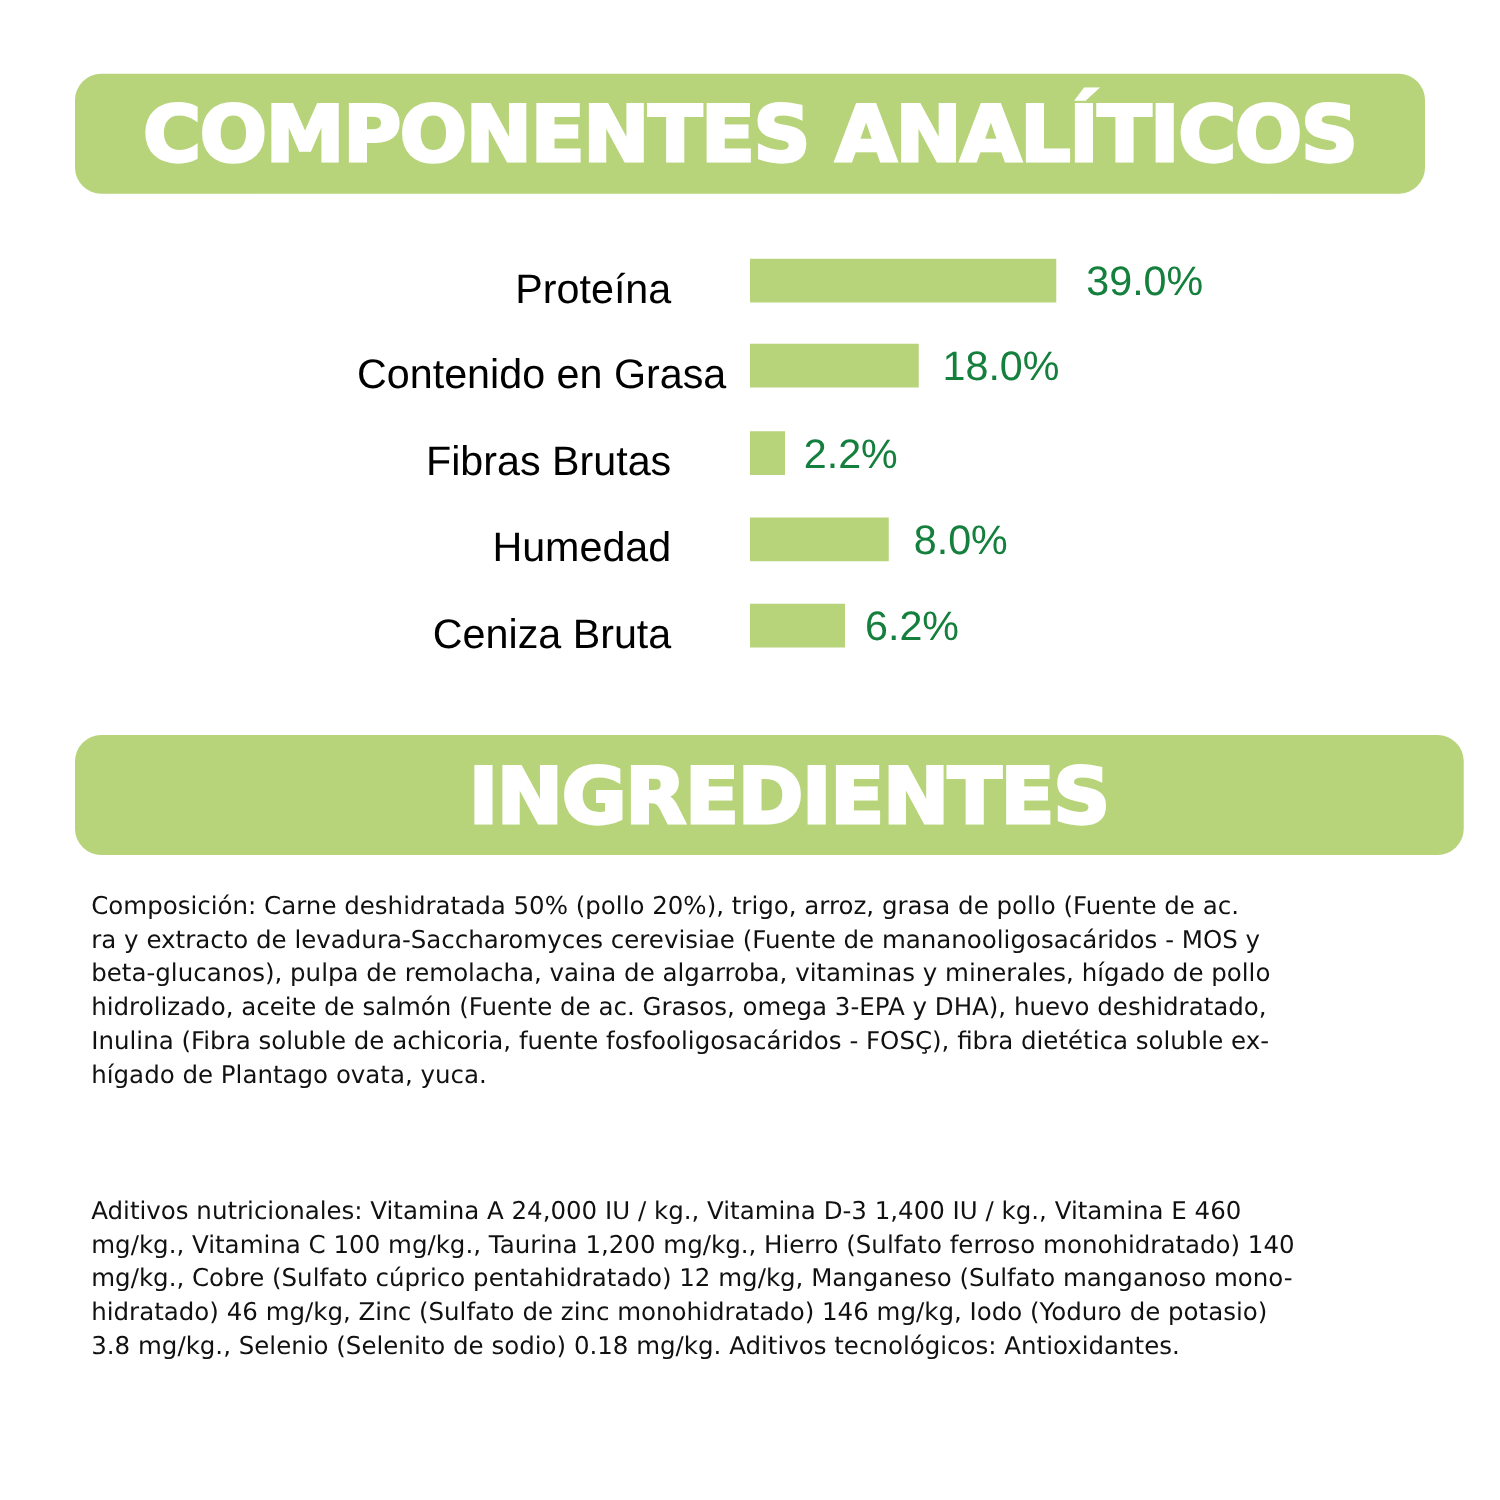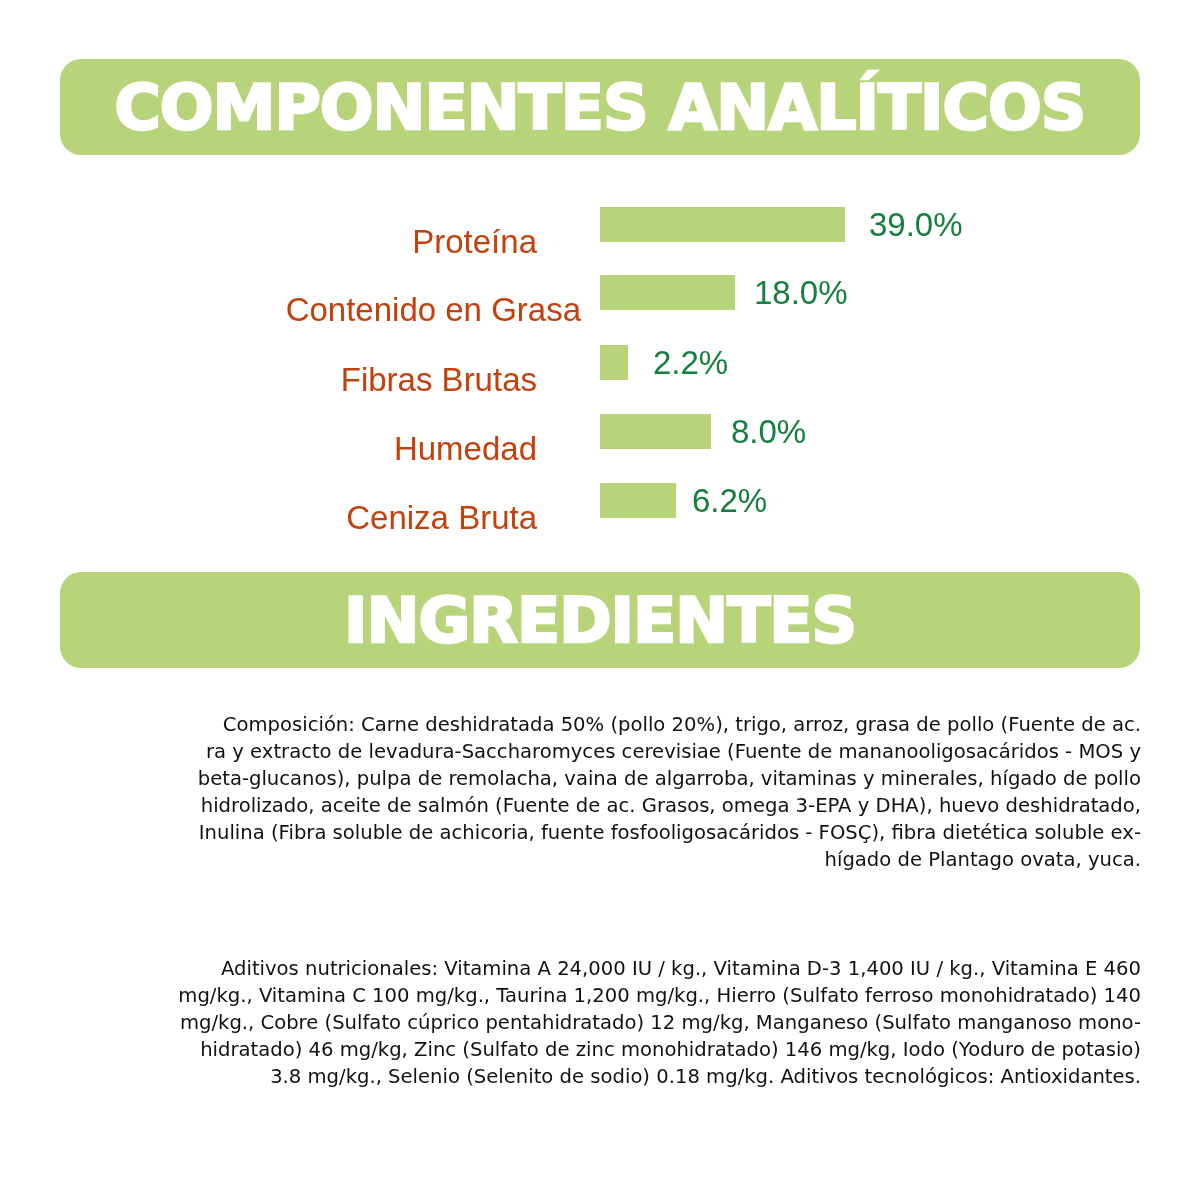--- a/index.html
+++ b/index.html
@@ -1,26 +1,26 @@
 <!DOCTYPE html>
 <html><head>
 <meta charset="utf-8">
 <style>
   html, body { margin: 0; padding: 0; background: #ffffff; }
   body { width: 1200px; height: 1200px; position: relative; overflow: hidden; font-family: "Liberation Sans", sans-serif; color: #111; }
   .banner { position: absolute; left: 60px; width: 1080px; height: 96px; background: #b7d47a; display: flex; align-items: center; justify-content: center; border-radius: 21px; }
   .banner h1 { margin: 0; color: #fff; font-family: "DejaVu Sans", sans-serif; font-weight: 900; font-size: 62px; letter-spacing: -1px; transform: scaleX(1.02); -webkit-text-stroke: 2.5px #fff; }
   #banner-1 { top: 59px; }
-  #banner-2 { top: 572px; }
+  #banner-2 { top: 588px; padding-left: 31px; }
   .chart { position: absolute; left: 0; top: 0; width: 1200px; height: 560px; }
   .row { position: absolute; left: 0; width: 1200px; height: 35px; }
-  .row .label { position: absolute; right: 663px; top: 17px; height: 35px; line-height: 35px; font-size: 33px; font-family: "Liberation Sans", sans-serif; white-space: nowrap; color: #c2410c; }
+  .row .label { position: absolute; right: 663px; top: 6px; height: 35px; line-height: 35px; font-size: 33px; font-family: "Liberation Sans", sans-serif; white-space: nowrap; color: #000000; }
   .row .bar { position: absolute; left: 600px; top: 0; height: 35px; background: #b7d47a; }
   .row .value { position: absolute; top: 0; height: 35px; line-height: 35px; font-size: 33px; white-space: nowrap; color: #15803d; }
-  .text-block { position: absolute; left: 61px; width: 1080px; font-family: "DejaVu Sans", sans-serif; font-size: 19.6px; line-height: 27px; color: #111; text-align: right; }
+  .text-block { position: absolute; left: 73px; width: 1080px; font-family: "DejaVu Sans", sans-serif; font-size: 19.6px; line-height: 27px; color: #111; }
   .line { display: block; white-space: nowrap; }
   #composition { top: 711px; }
   #additives { top: 930px; margin-top: 25px; }
 </style>
 </head>
 <body>
 
 <div class="banner" id="banner-1">
   <h1>COMPONENTES ANALÍTICOS</h1>
 </div>
@@ -32,21 +32,21 @@
     <span class="value" style="left:869px;">39.0%</span>
   </div>
   <div class="row" style="top:275px;padding-left:44px;">
     <span class="label">Contenido en Grasa</span>
     <div class="bar" style="width:135px;"></div>
     <span class="value" style="left:754px;">18.0%</span>
   </div>
   <div class="row" style="top:345px;">
     <span class="label">Fibras Brutas</span>
     <div class="bar" style="width:28px;"></div>
-    <span class="value" style="left:643px;margin-left:10px;">2.2%</span>
+    <span class="value" style="left:643px;">2.2%</span>
   </div>
   <div class="row" style="top:414px;">
     <span class="label">Humedad</span>
     <div class="bar" style="width:111px;"></div>
     <span class="value" style="left:731px;">8.0%</span>
   </div>
   <div class="row" style="top:483px;">
     <span class="label">Ceniza Bruta</span>
     <div class="bar" style="width:76px;"></div>
     <span class="value" style="left:692px;">6.2%</span>

